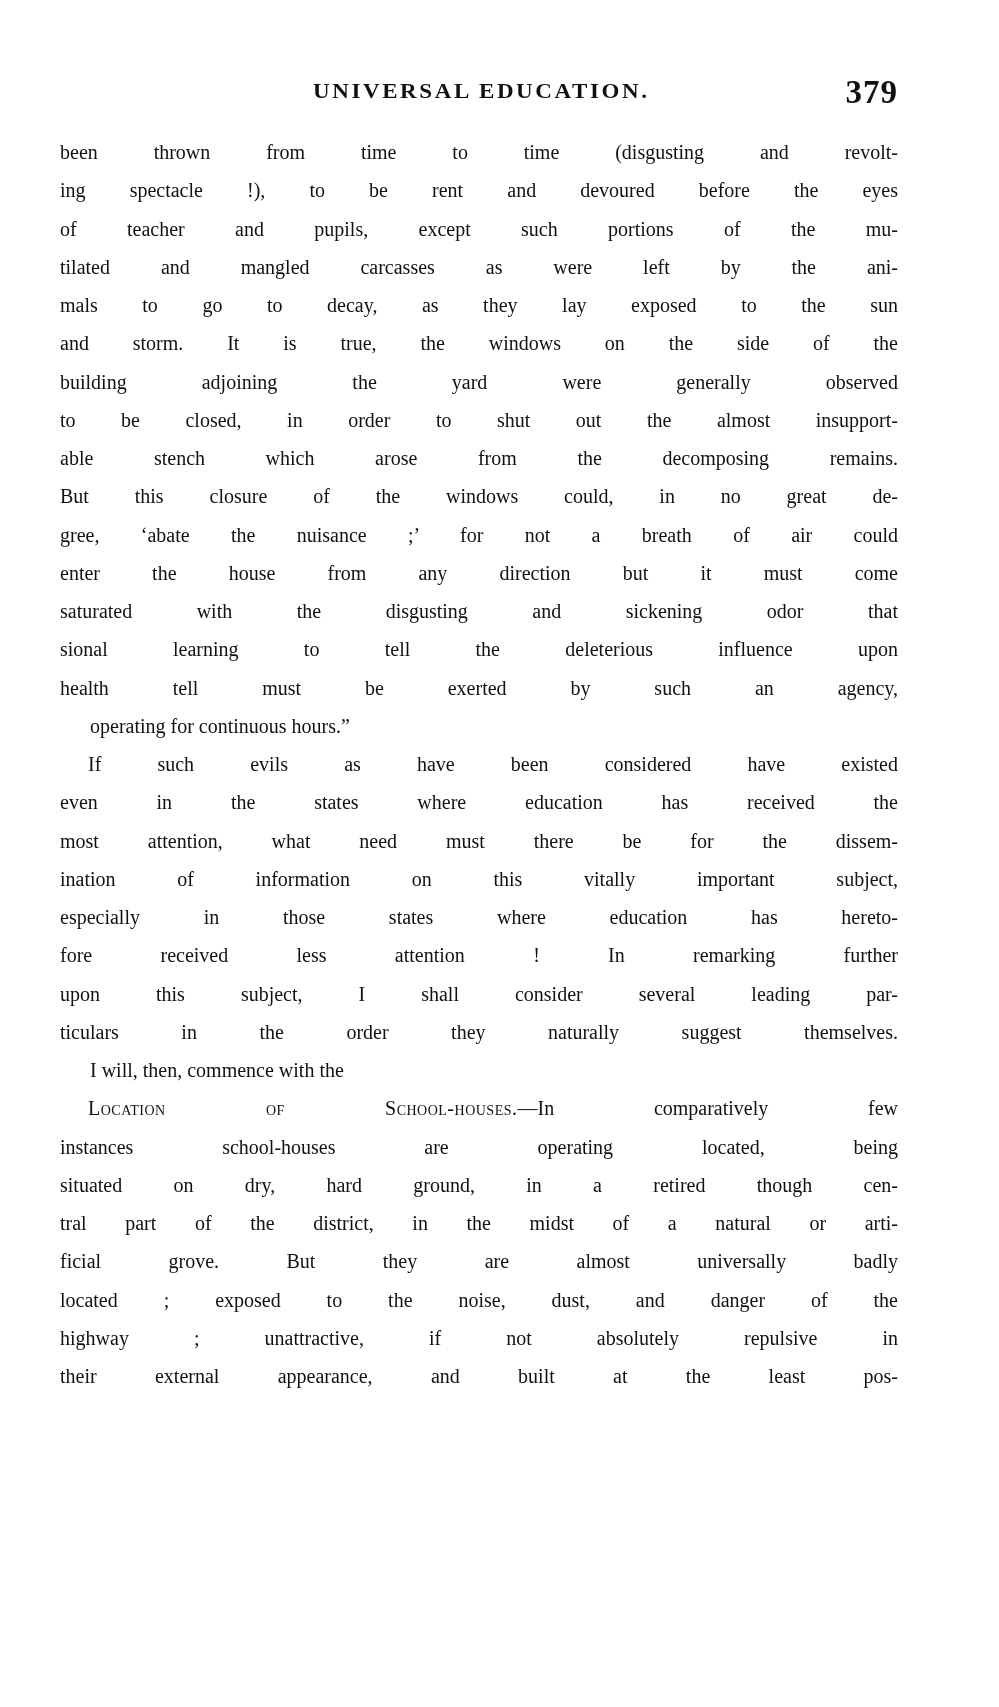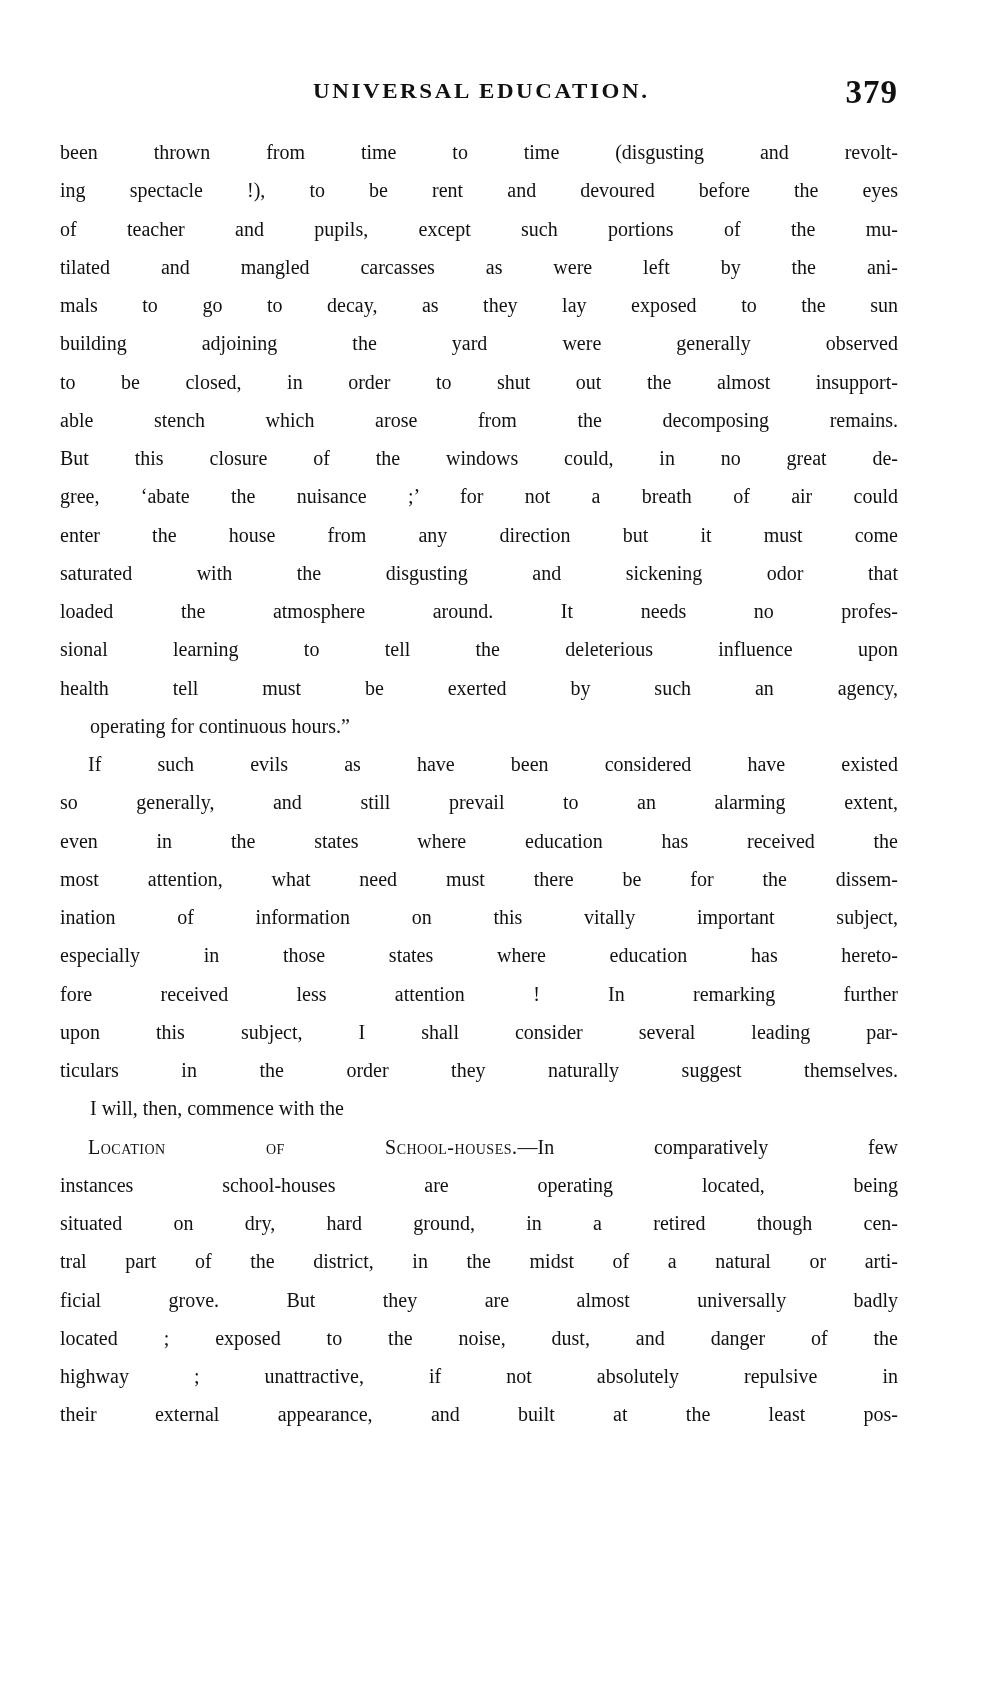--- a/index.html
+++ b/index.html
@@ -87,36 +87,35 @@
   </div>
 
   <div class="body-text">
 
     <div>
       <span class="line">been thrown from time to time (disgusting and revolt-</span>
       <span class="line">ing spectacle !), to be rent and devoured before the eyes</span>
       <span class="line">of teacher and pupils, except such portions of the mu-</span>
       <span class="line">tilated and mangled carcasses as were left by the ani-</span>
       <span class="line">mals to go to decay, as they lay exposed to the sun</span>
+      <span class="line">and storm.  It is true, the windows on the side of the</span>
       <span class="line">building adjoining the yard were generally observed</span>
       <span class="line">to be closed, in order to shut out the almost insupport-</span>
       <span class="line">able stench which arose from the decomposing remains.</span>
       <span class="line">But this closure of the windows could, in no great de-</span>
       <span class="line">gree, ‘abate the nuisance ;’ for not a breath of air could</span>
       <span class="line">enter the house from any direction but it must come</span>
       <span class="line">saturated with the disgusting and sickening odor that</span>
-      <span class="line">loaded the atmosphere around.  It needs no profes-</span>
       <span class="line">sional learning to tell the deleterious influence upon</span>
       <span class="line">health tell must be exerted by such an agency,</span>
       <span class="line last">operating for continuous hours.”</span>
     </div>
 
     <div>
       <span class="line indent">If such evils as have been considered have existed</span>
-      <span class="line">so generally, and still prevail to an alarming extent,</span>
       <span class="line">even in the states where education has received the</span>
       <span class="line">most attention, what need must there be for the dissem-</span>
       <span class="line">ination of information on this vitally important subject,</span>
       <span class="line">especially in those states where education has hereto-</span>
       <span class="line">fore received less attention !  In remarking further</span>
       <span class="line">upon this subject, I shall consider several leading par-</span>
       <span class="line">ticulars in the order they naturally suggest themselves.</span>
       <span class="line last">I will, then, commence with the</span>
     </div>
 

